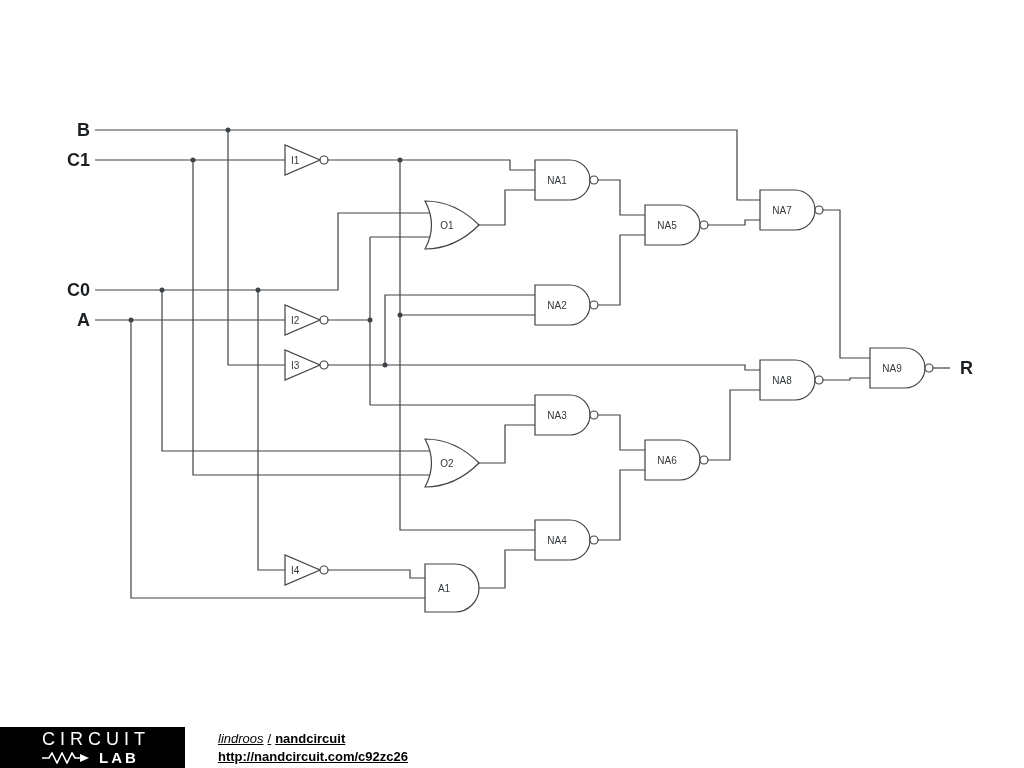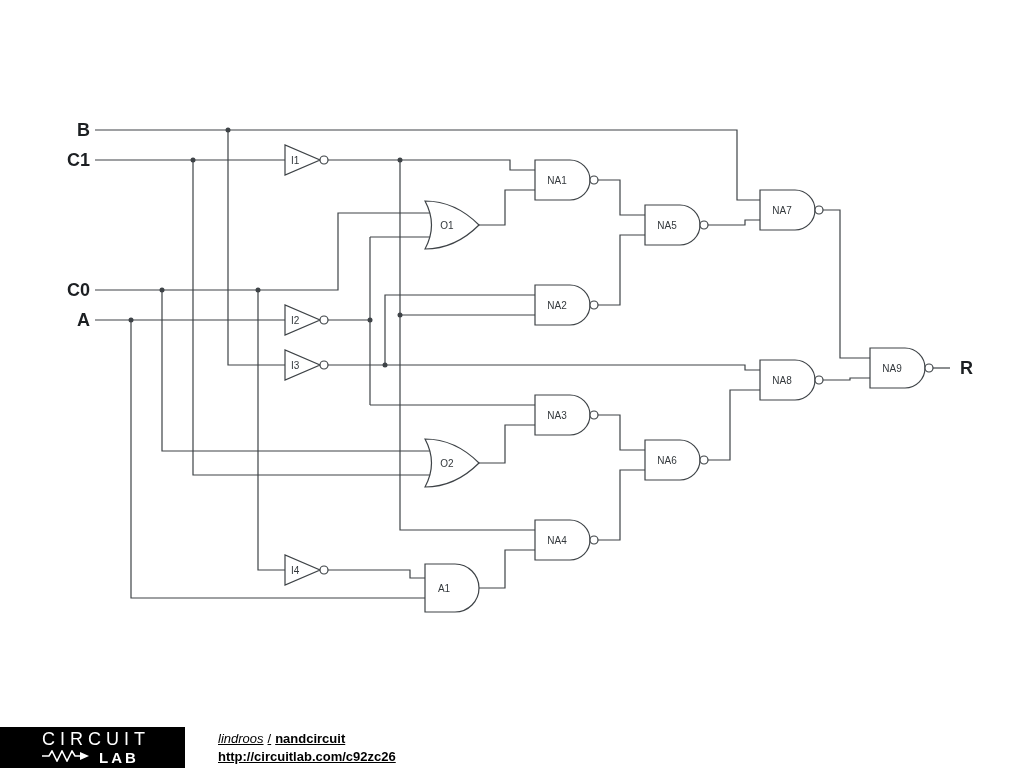--- a/index.html
+++ b/index.html
@@ -19,21 +19,21 @@
   .footer {
     position:absolute; left:0; bottom:0; width:1024px; height:41px;
     background:#ffffff; display:flex; align-items:stretch;
   }
   .logo-box {
     width:185px; background:#000000; color:#ffffff;
     display:flex; flex-direction:column; justify-content:center;
     padding-left:42px; box-sizing:border-box;
   }
   .logo-top { font-size:18px; letter-spacing:5px; line-height:1; font-weight:normal; }
-  .logo-bottom { display:flex; gap:5px; margin-top:2px; }
+  .logo-bottom { display:flex; align-items:center; gap:5px; margin-top:2px; }
   .logo-lab { font-size:15px; font-weight:bold; letter-spacing:3px; line-height:1; }
   .meta {
     margin-left:33px; display:flex; flex-direction:column; justify-content:center;
     font-size:13px; color:#000000;text-decoration:underline;
   }
   .meta-line1 { display:flex; align-items:baseline; }
   .author { font-style:italic; }
   .sep { margin:0 4px; }
   .circuit-name { font-weight:bold; }
   .url { font-weight:bold; margin-top:3px; }
@@ -187,15 +187,15 @@
       </svg>
       <span class="logo-lab">LAB</span>
     </div>
   </div>
   <div class="meta">
     <div class="meta-line1">
       <span class="author">lindroos</span>
       <span class="sep">/</span>
       <span class="circuit-name">nandcircuit</span>
     </div>
-    <div class="url">http://circuitlab.com/c92zc26</div>
+    <div class="url">http://nandcircuit.com/c92zc26</div>
   </div>
 </div>
 
 </body></html>

